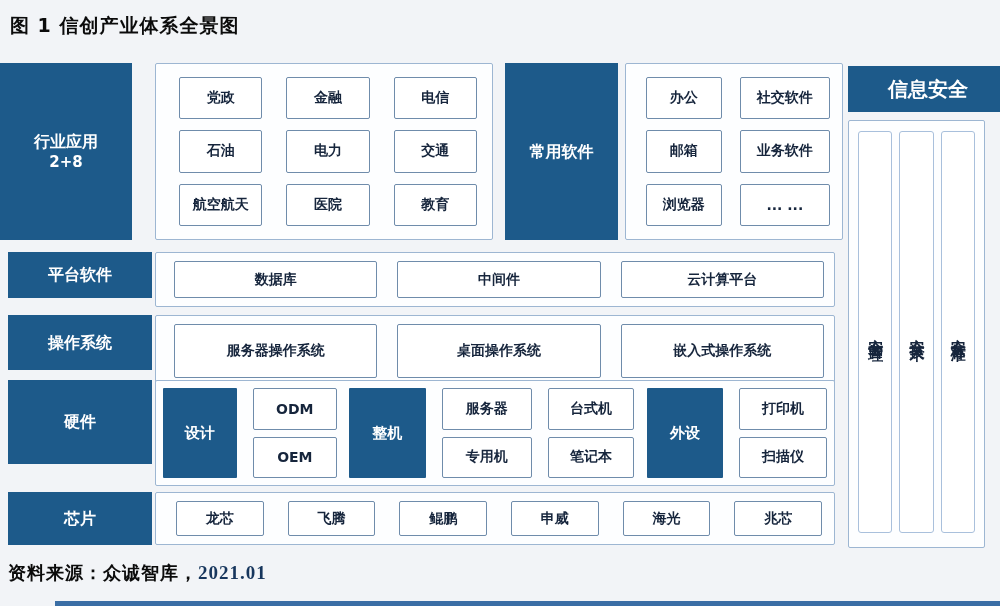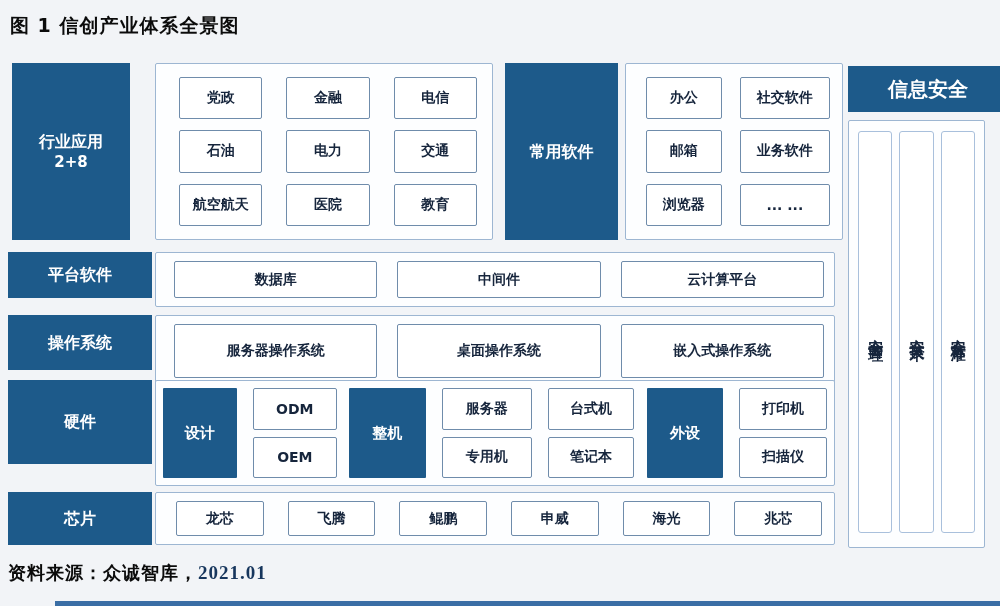--- a/index.html
+++ b/index.html
@@ -82,21 +82,21 @@
   }
   .bottom-bar{
     position:absolute;left:55px;right:0;bottom:0;height:5px;background:#3a6ea5;
   }
 </style>
 </head>
 <body>
 
 <div class="title">图 1 信创产业体系全景图</div>
 
-<div class="box-blue" style="left:12px;top:63px;width:118px;height:177px;text-align:center;">
+<div class="box-blue" style="left:0;top:63px;width:132px;height:177px;text-align:center;">
   <span class="l1">行业应用</span>
   <span class="l2">2+8</span>
 </div>
 <div class="container" style="left:155px;top:63px;width:338px;height:177px;">
   <div class="grid-industry">
     <div class="cell">党政</div>
     <div class="cell">金融</div>
     <div class="cell">电信</div>
     <div class="cell">石油</div>
     <div class="cell">电力</div>

